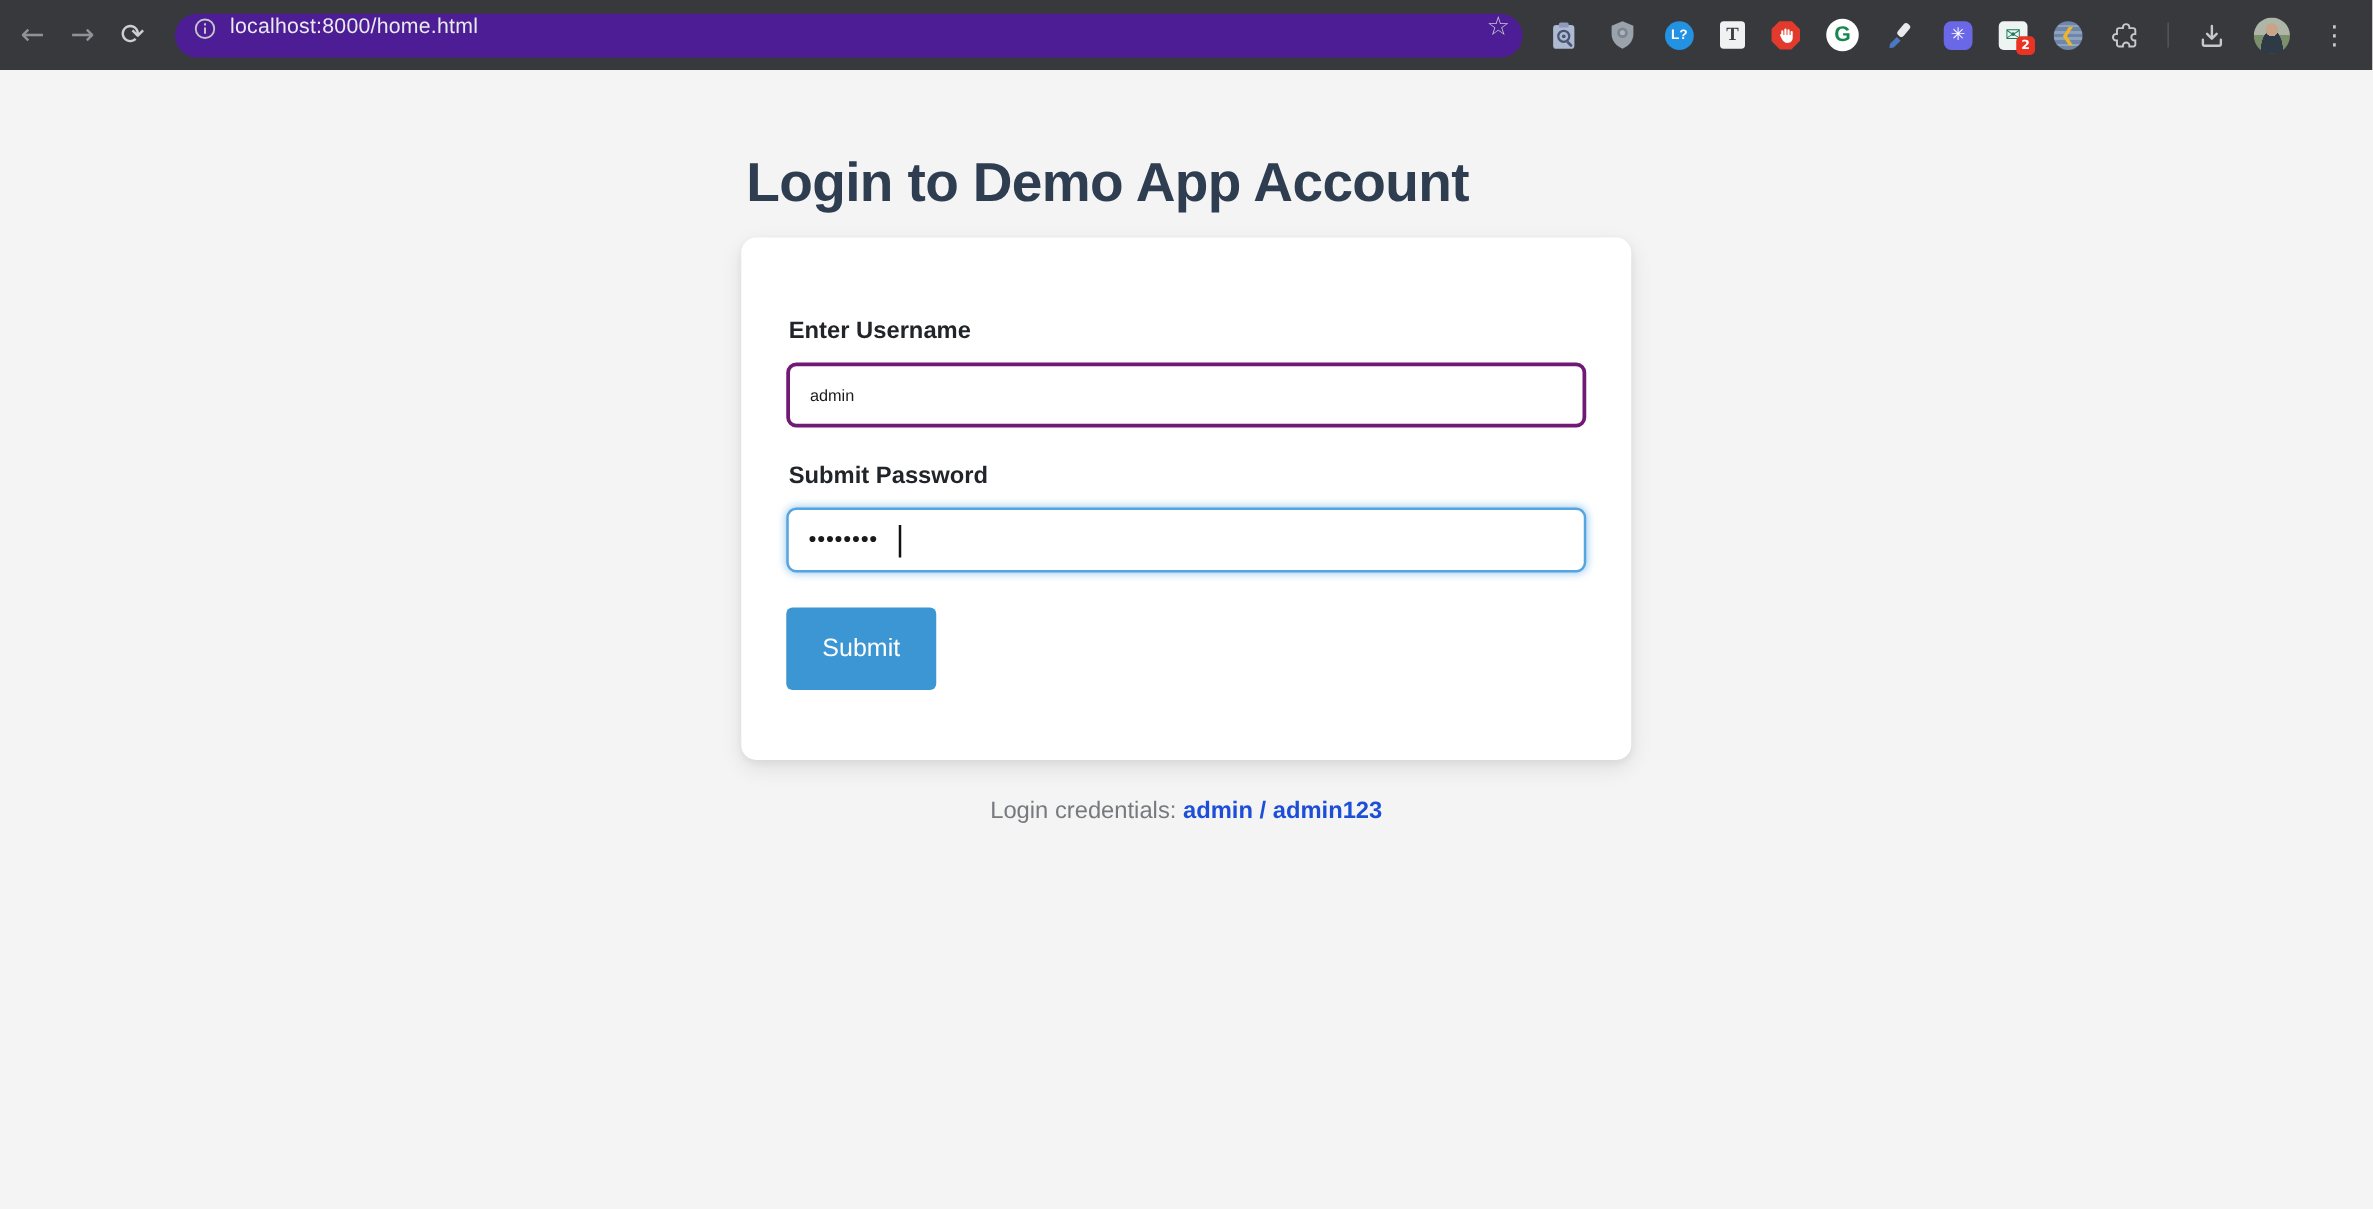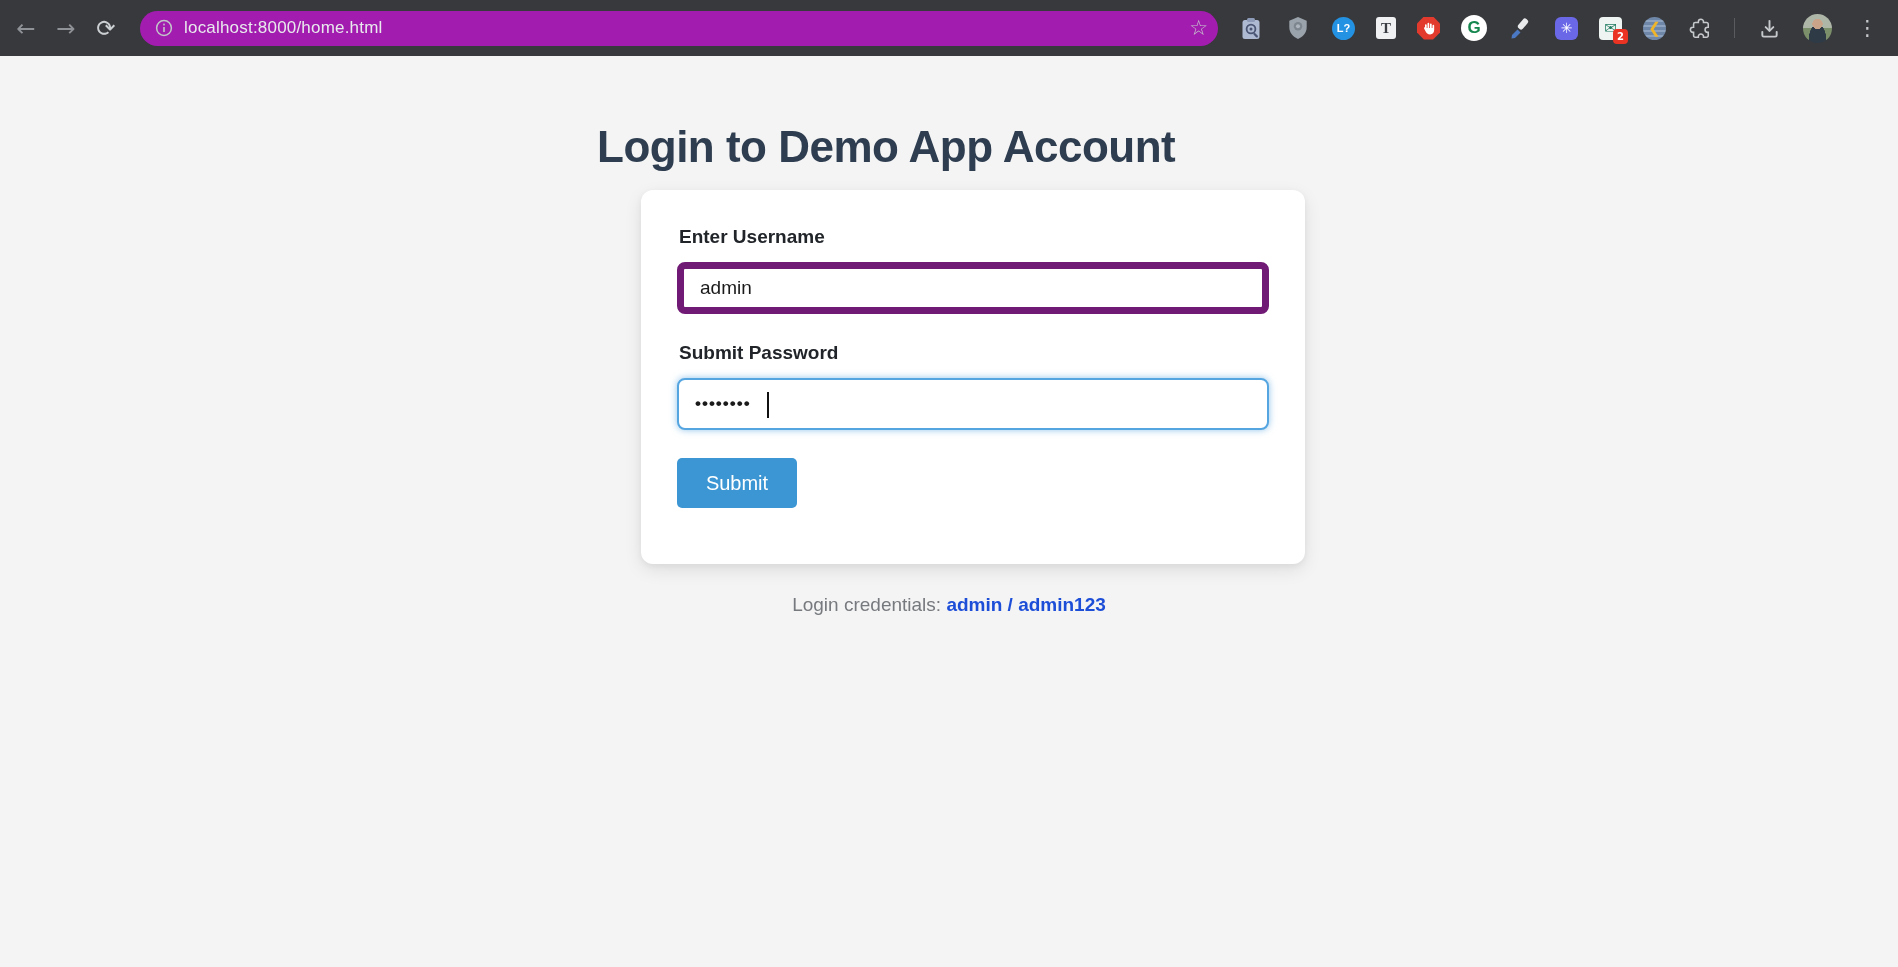--- a/index.html
+++ b/index.html
@@ -22,22 +22,22 @@
   .nav-btn {
     width: 40px; height: 40px; border: none; background: transparent;
     display: flex; align-items: center; justify-content: center;
     font-size: 23px; color: #cdd0d3; cursor: pointer; padding: 0;
     font-family: "DejaVu Sans", sans-serif;
   }
   .nav-btn.dim { color: #8f9398; }
 
   .omnibox {
     flex: 1; height: 35px; margin: 0 14px 0 14px;
-    background: #a21caf; border-radius: 18px;
-    display: flex; align-items: center;
+    background: #4c1d95; border-radius: 18px;
+    display: flex; 
     padding: 0 10px 0 12px;
     max-width: 1095px;
   }
   .site-info {
     width: 24px; height: 24px; display: flex; align-items: center; justify-content: center;
     margin-right: 8px; cursor: pointer;
   }
   .url {
     color: #e8eaed; font-size: 17px; letter-spacing: 0.2px;
     white-space: nowrap;
@@ -88,48 +88,47 @@
   
   .container { width: 712px; margin: 0 auto; }
   h1 {
     margin: 66px 0 18px 4px;
     font-size: 44px; letter-spacing: -0.5px;
     color: #2e3d4f; font-weight: bold;
   }
   .card {
     background: #fff; border-radius: 12px;
     box-shadow: 0 6px 18px rgba(0,0,0,0.09), 0 2px 6px rgba(0,0,0,0.05);
-    padding: 36px 36px 56px 36px;
-    margin-left: 48px;
+    padding: 64px 36px 56px 36px;
   }
   .field-label {
     display: block; font-size: 19px; font-weight: bold; color: #212529;
     margin: 0 0 14px 2px;
   }
   .text-input {
     width: 100%; height: 52px;
-    border: 7px solid #701a75; border-radius: 8px;
-    padding: 0 16px; font-size: 19px; color: #1a1a1a;
+    border: 3px solid #701a75; border-radius: 8px;
+    padding: 0 16px; font-size: 13px; color: #1a1a1a;
     font-family: "Liberation Sans", sans-serif;
     background: #fff; outline: none;
   }
   .pw-wrap { position: relative; margin-bottom: 26px; }
   .text-input.focused {
     border: 2px solid #55a5e0;
     box-shadow: 0 0 7px rgba(85,165,224,0.65);
     font-size: 17px; letter-spacing: 1px; font-weight: bold;
   }
   .caret {
     position: absolute; left: 90px; top: 14px;
     width: 2px; height: 26px; background: #111;
   }
   .username-wrap { margin-bottom: 28px; }
   .submit-btn {
     margin-top: 2px;
-    width: 120px; height: 50px;
+    width: 120px; height: 66px;
     background: #3c96d3; color: #fff;
     border: none; border-radius: 5px;
     font-size: 20px; font-family: "Liberation Sans", sans-serif;
     cursor: pointer;
   }
   .hint {
     text-align: center; margin: 30px 0 0 0;
     font-size: 19px; color: #76797d;
   }
   .hint b { color: #1d4ed8; }

